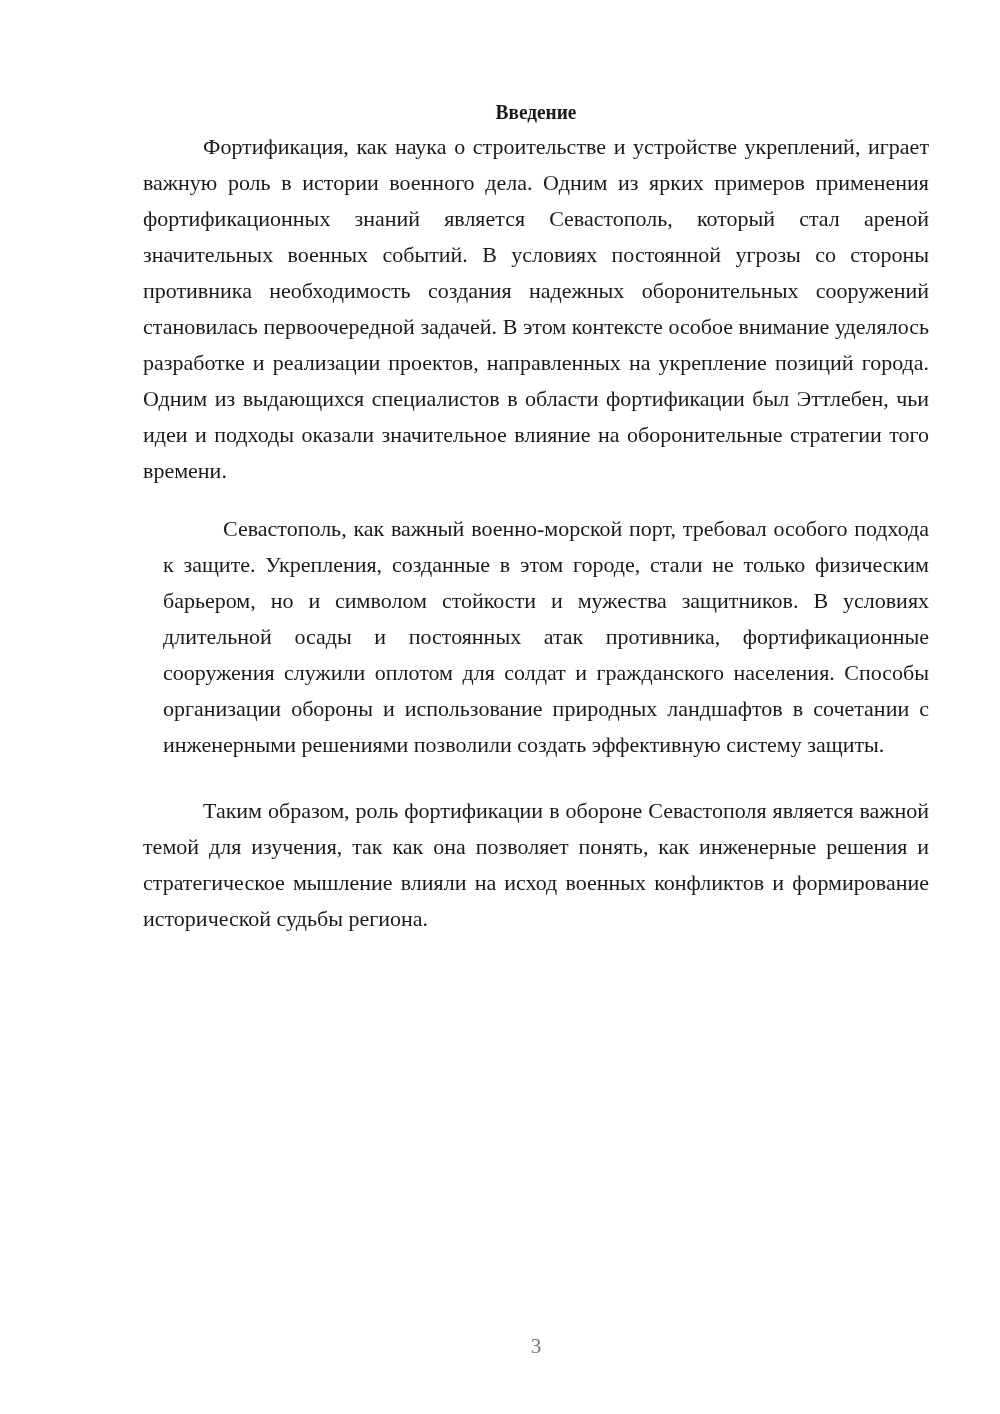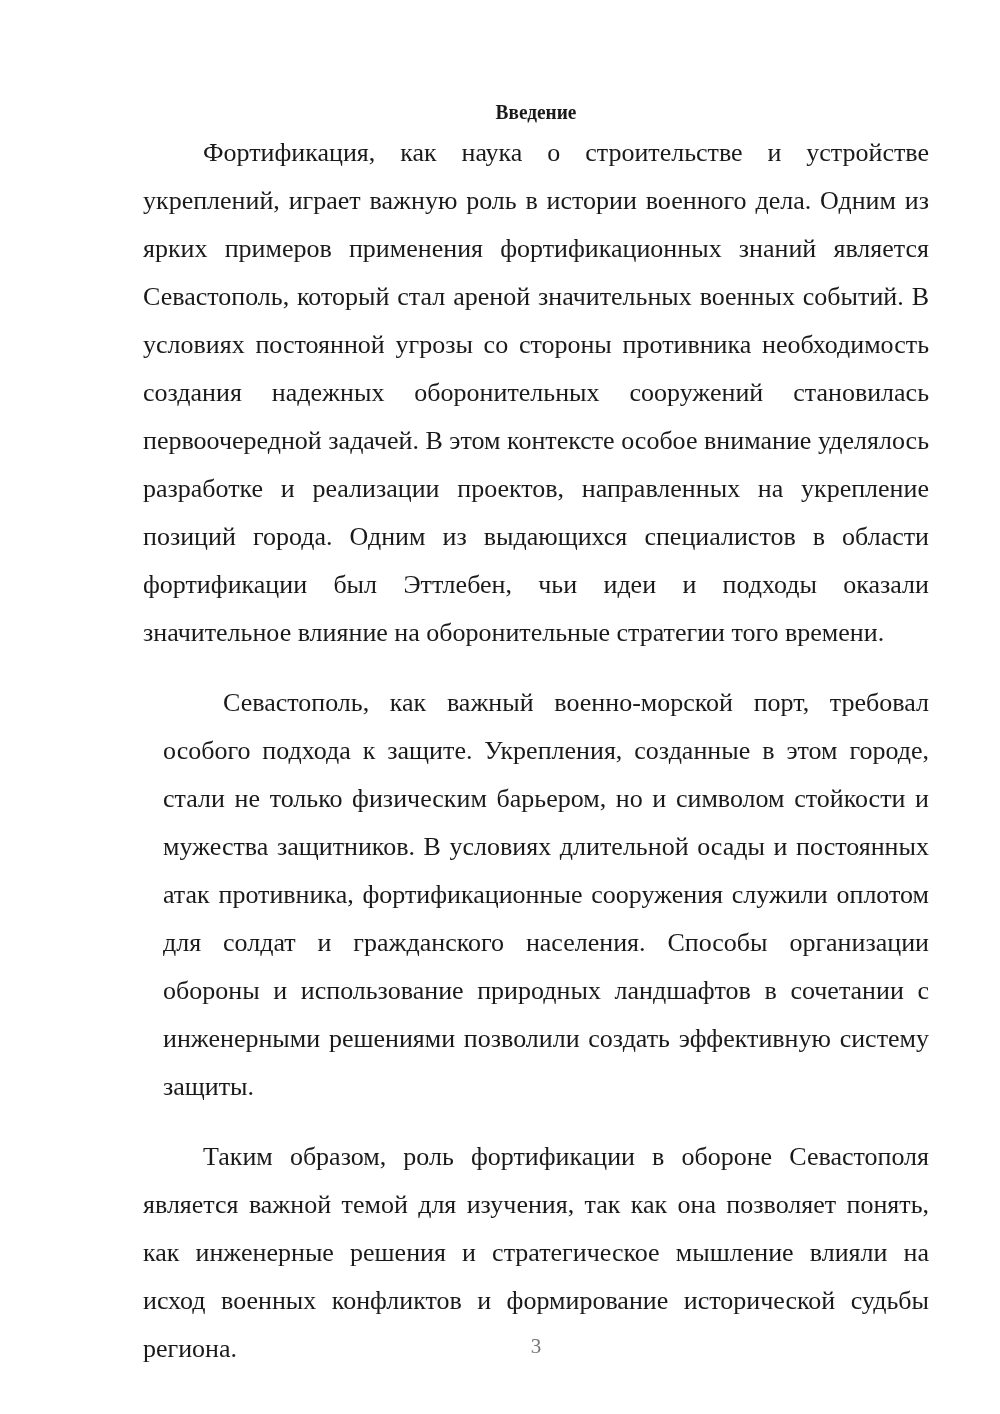--- a/index.html
+++ b/index.html
@@ -12,26 +12,26 @@
     position: absolute; left: 143px; top: 95px; width: 786px;
     font-family: "Liberation Serif", "DejaVu Serif", serif;
     color: #1a1a1a;
   }
   .heading {
     text-align: center; font-weight: bold; font-size: 21px;
     line-height: 34px; margin: 0 0 0 0;
     transform: scaleX(0.92); transform-origin: center;
   }
   .para {
-    font-size: 26px; line-height: 48px; text-align: justify;
+    font-size: 22px; line-height: 36px; text-align: justify;
     text-indent: 60px; margin: 0;
   }
   .p1 { margin-top: 0px; }
   .p2 { margin-top: 22px; margin-left: 20px; }
-  .p3 { margin-top: 22px; }
+  .p3 { margin-top: 30px; }
   .page-number {
     position: absolute; left: 0; width: 1000px; top: 1334px;
     text-align: center; font-family: "Liberation Serif", "DejaVu Serif", serif;
     font-size: 21px; color: #777777; padding-left: 72px; box-sizing: border-box;
   }
 </style>
 </head>
 <body>
 
 <div class="page">

